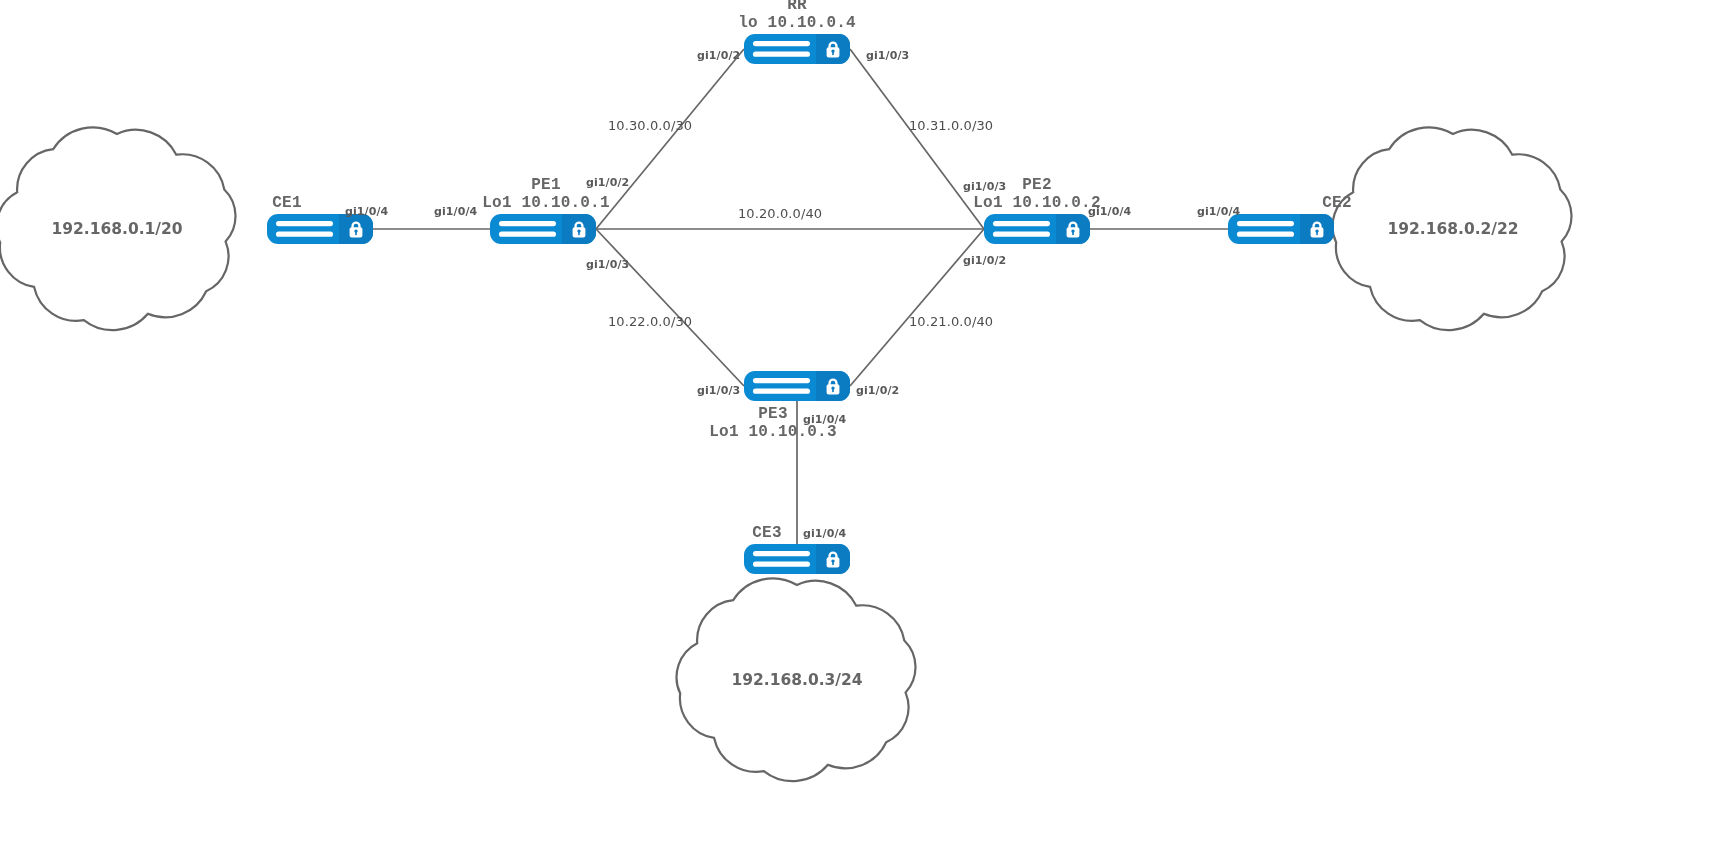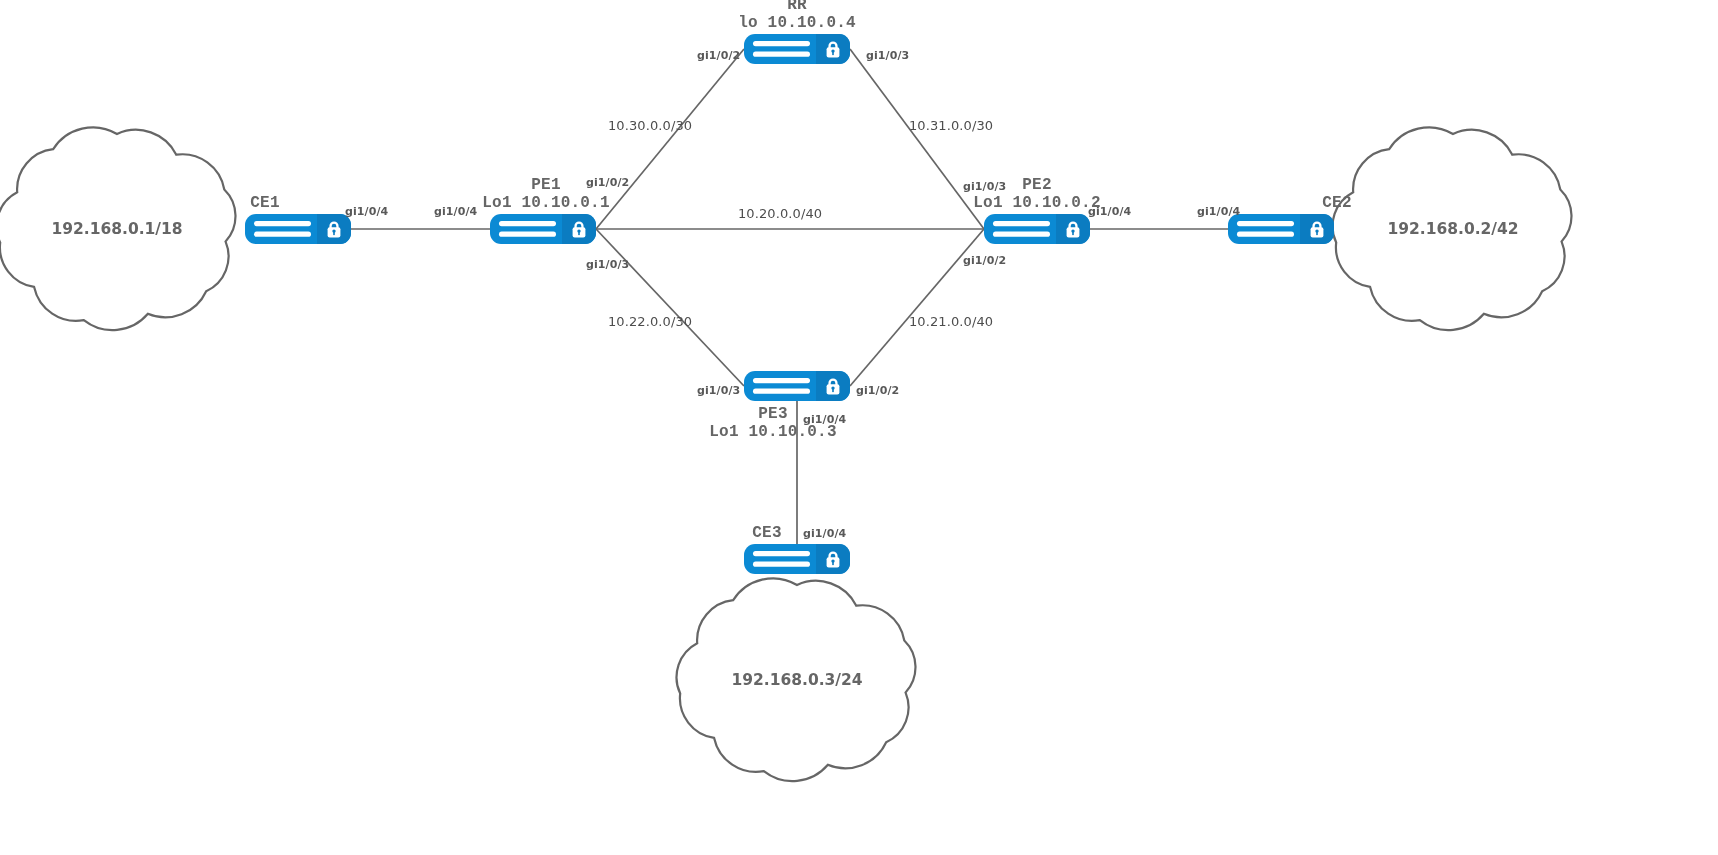--- a/index.html
+++ b/index.html
@@ -102,26 +102,26 @@
         <line x1="850" y1="49" x2="984" y2="229"></line>
         <line x1="596" y1="229" x2="984" y2="229"></line>
         <line x1="596" y1="229" x2="744" y2="386"></line>
         <line x1="850" y1="386" x2="984" y2="229"></line>
         <line x1="797" y1="401" x2="797" y2="544"></line>
         <line x1="1090" y1="229" x2="1228" y2="229"></line>
       </g>
   </svg>
 
   <div id="clouds-text">
-      <div class="cloud-label" style="left: 117px; top: 229px;">192.168.0.1/18</div>
-      <div class="cloud-label" style="left: 1453px; top: 229px;">192.168.0.2/42</div>
+      <div class="cloud-label" style="left: 117px; top: 229px;">192.168.0.1/20</div>
+      <div class="cloud-label" style="left: 1453px; top: 229px;">192.168.0.2/22</div>
       <div class="cloud-label" style="left: 797px; top: 680px;">192.168.0.3/24</div>
     </div>
   <div id="nodes-layer">
-      <div class="node" style="left: 245px; top: 214px;">
+      <div class="node" style="left: 267px; top: 214px;">
         <svg class="device-icon" viewBox="0 0 106 30" xmlns="http://www.w3.org/2000/svg">
           <rect x="0" y="0" width="106" height="30" rx="11" ry="11" fill="#0b8ad4"></rect>
           <rect x="72" y="0" width="34" height="30" rx="11" ry="11" fill="#0b7cc1"></rect>
           <rect x="72" y="0" width="12" height="30" fill="#0b7cc1"></rect>
           <rect x="9" y="7" width="57" height="5.2" rx="2.6" fill="#ffffff"></rect>
           <rect x="9" y="17.6" width="57" height="5.2" rx="2.6" fill="#ffffff"></rect>
           <g fill="#ffffff">
             <path d="M84.4 12.1 a4.6 4.6 0 0 1 9.2 0 v2.2 h-2.3 v-2.2 a2.3 2.3 0 0 0 -4.6 0 v2.2 h-2.3 z"></path>
             <rect x="82.6" y="13.2" width="12.8" height="10.4" rx="2.1"></rect>
             <circle cx="89" cy="17.1" r="1.7" fill="#0b7cc1"></circle>

